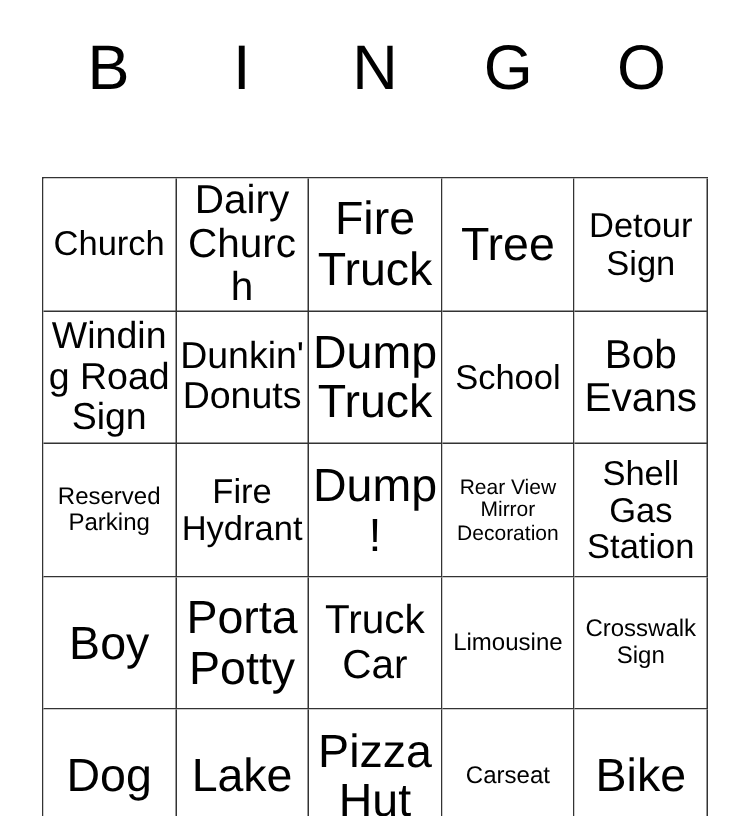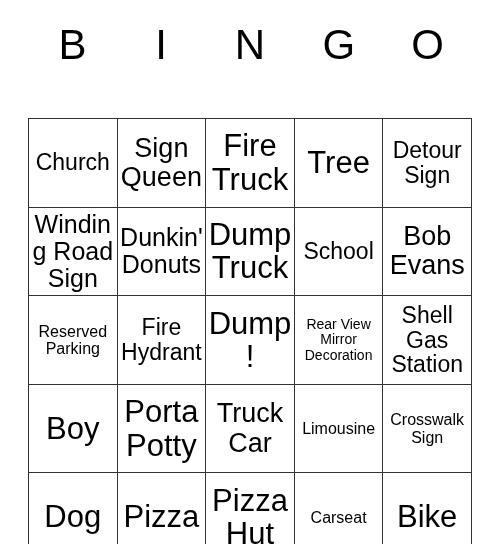--- a/index.html
+++ b/index.html
@@ -96,21 +96,21 @@
     <div class="header-cell">G</div>
     <div class="header-cell">O</div>
   </div>
 
   <div id="grid">
 
     <div class="cell">
         <span class="cell-text fs-md">Church</span>
       </div>
     <div class="cell">
-        <span class="cell-text fs-lg">Sign Queen</span>
+        <span class="cell-text fs-lg">Dairy Church</span>
       </div>
     <div class="cell">
         <span class="cell-text fs-xl">Fire Truck</span>
       </div>
     <div class="cell">
         <span class="cell-text fs-xl">Tree</span>
       </div>
     <div class="cell">
         <span class="cell-text fs-md">Detour Sign</span>
       </div>
@@ -160,21 +160,21 @@
         <span class="cell-text fs-xs">Limousine</span>
       </div>
     <div class="cell">
         <span class="cell-text fs-xs">Crosswalk Sign</span>
       </div>
 
     <div class="cell">
         <span class="cell-text fs-xl">Dog</span>
       </div>
     <div class="cell">
-        <span class="cell-text fs-xl">Pizza</span>
+        <span class="cell-text fs-xl">Lake</span>
       </div>
     <div class="cell">
         <span class="cell-text fs-xl">Pizza Hut</span>
       </div>
     <div class="cell">
         <span class="cell-text fs-xs">Carseat</span>
       </div>
     <div class="cell">
         <span class="cell-text fs-xl">Bike</span>
       </div>

